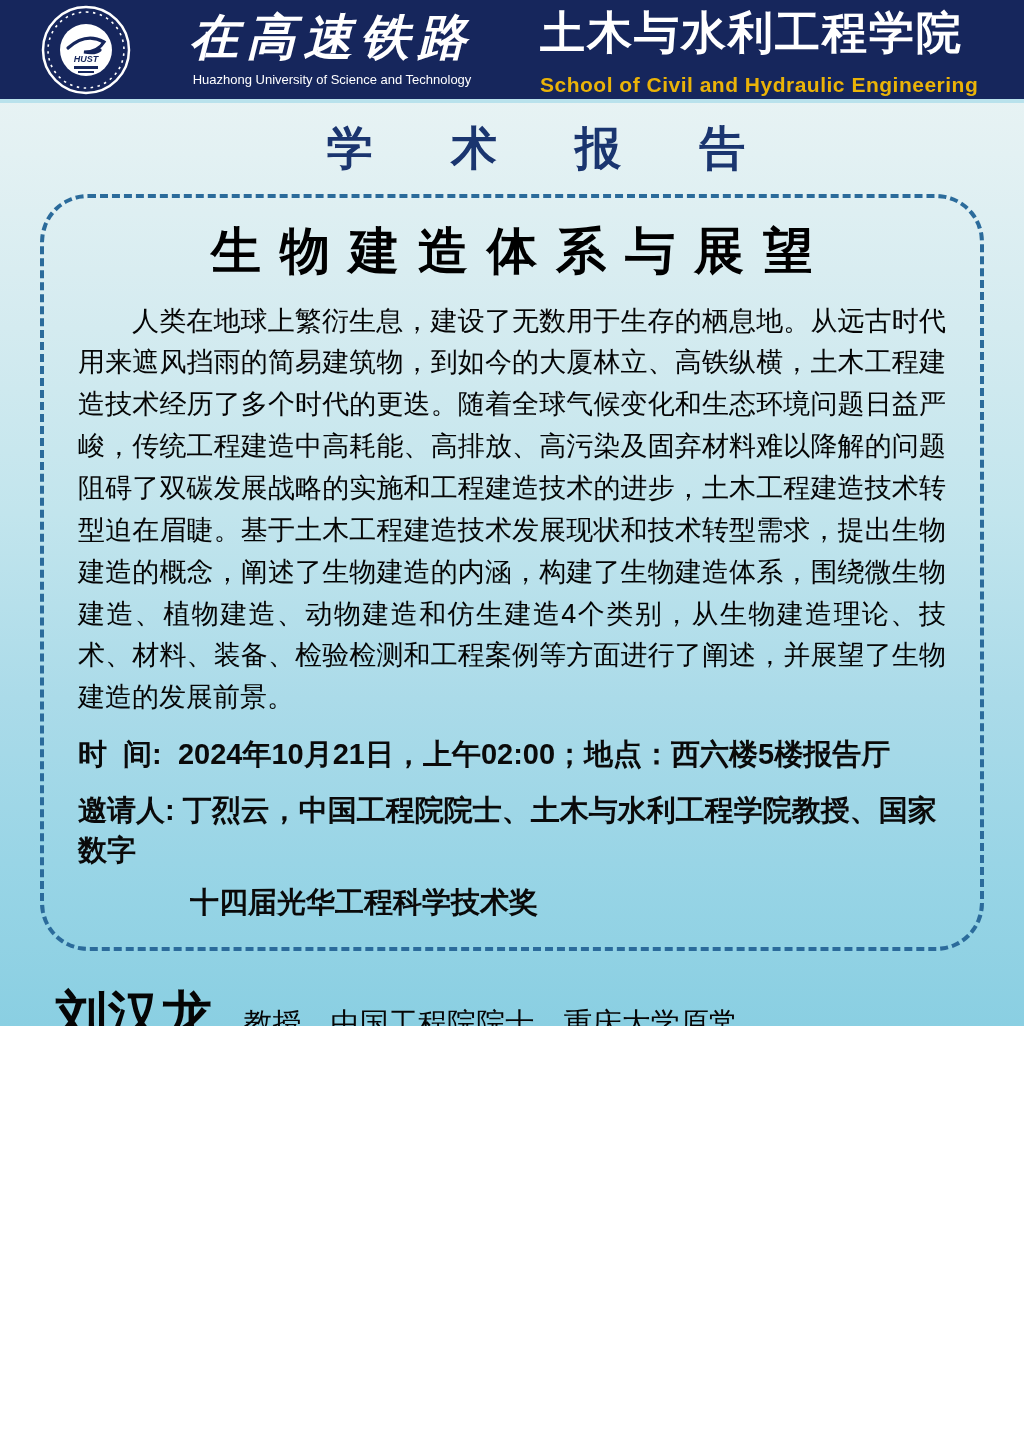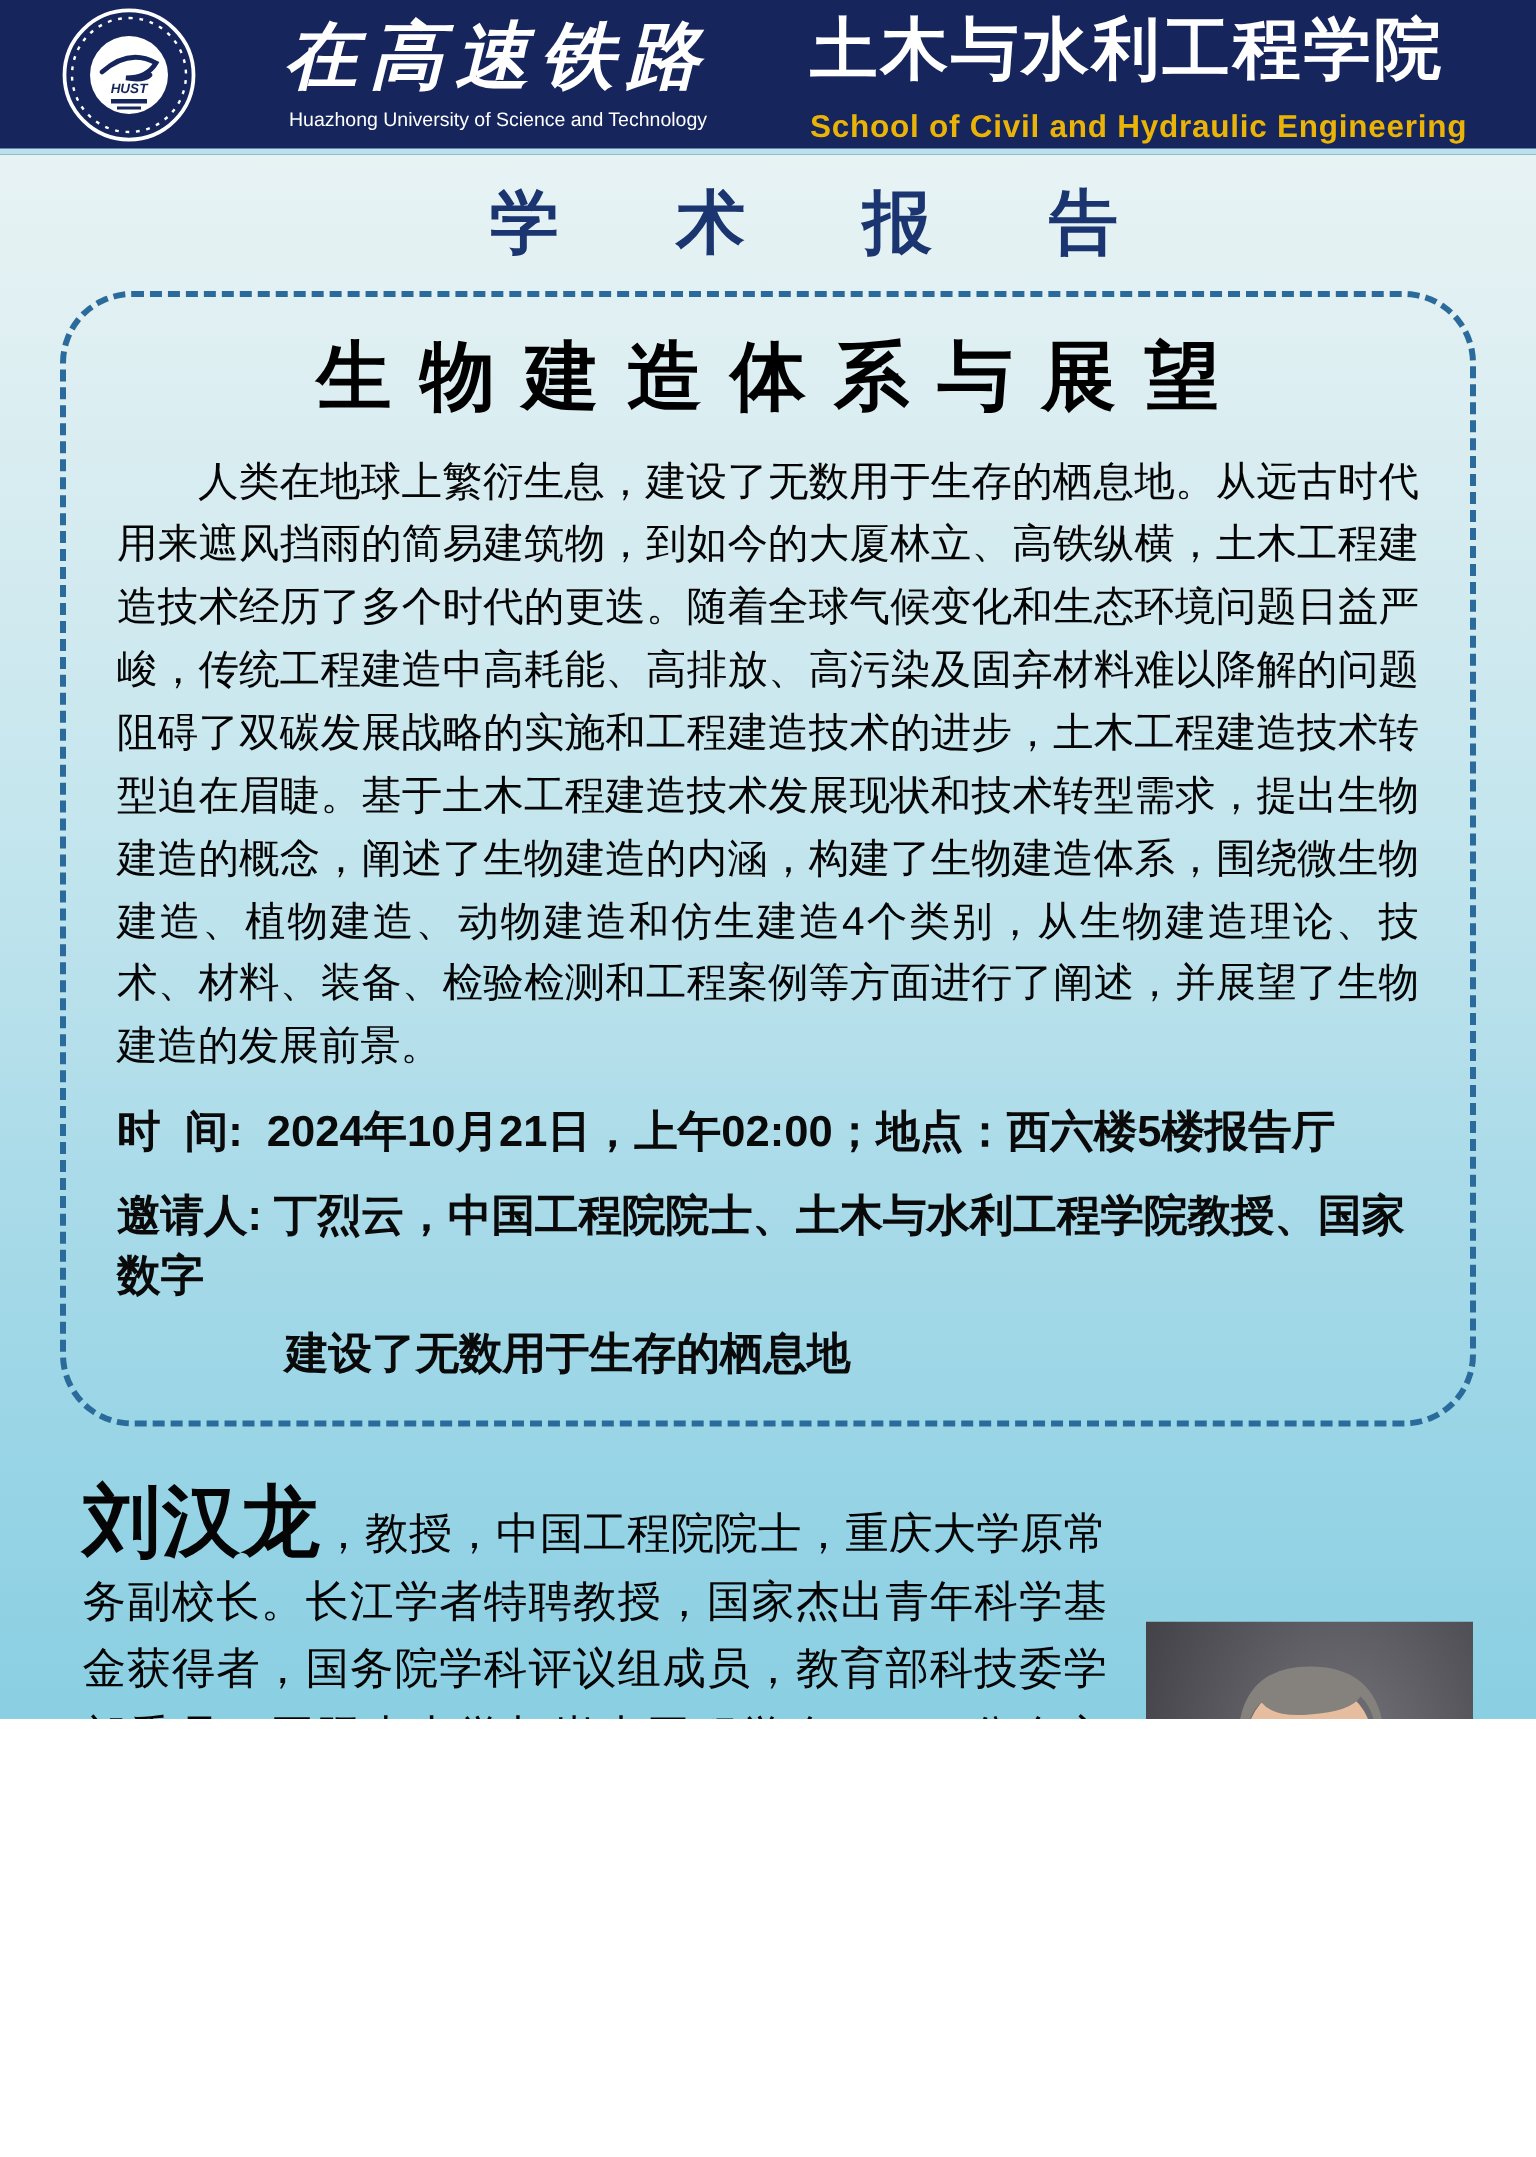--- a/index.html
+++ b/index.html
@@ -2,21 +2,21 @@
 <html><head>
 <meta charset="utf-8">
 <style>
   * { margin:0; padding:0; box-sizing:border-box; }
   html,body { width:1024px; }
   body{
     font-family:"Liberation Sans","DejaVu Sans",sans-serif;
     color:#0a0a0a;
   }
   .poster{
-    position:relative; width:1024px; height:1146px; overflow:hidden;
+    position:relative; width:1024px; height:1026px; overflow:hidden;
     background:linear-gradient(180deg,#eef6f4 0%,#e3f1f3 15%,#d4ebf0 32%,#c2e5ed 50%,#abdbe9 68%,#99d5e6 84%,#8acfe2 100%);
   }
   
   .header{
     height:103px; background:#16265c; display:flex; align-items:center;
     padding:0 20px 0 30px; border-bottom:4px solid #b9e2ec;
   }
   .logo-wrap{ width:112px; height:92px; display:flex; align-items:center; justify-content:center; }
   .uni-block{ margin-left:10px; width:360px; text-align:center; }
   .uni-cn{
@@ -92,21 +92,21 @@
     </div>
   </div>
 
   <div class="sec-title">学术报告</div>
 
   <div class="talk-box">
     <div class="talk-title">生物建造体系与展望</div>
     <p class="talk-abstract">人类在地球上繁衍生息，建设了无数用于生存的栖息地。从远古时代用来遮风挡雨的简易建筑物，到如今的大厦林立、高铁纵横，土木工程建造技术经历了多个时代的更迭。随着全球气候变化和生态环境问题日益严峻，传统工程建造中高耗能、高排放、高污染及固弃材料难以降解的问题阻碍了双碳发展战略的实施和工程建造技术的进步，土木工程建造技术转型迫在眉睫。基于土木工程建造技术发展现状和技术转型需求，提出生物建造的概念，阐述了生物建造的内涵，构建了生物建造体系，围绕微生物建造、植物建造、动物建造和仿生建造4个类别，从生物建造理论、技术、材料、装备、检验检测和工程案例等方面进行了阐述，并展望了生物建造的发展前景。</p>
     <p class="talk-time">时  间:  2024年10月21日，上午02:00；地点：西六楼5楼报告厅</p>
     <p class="talk-invite"><span>邀请人:</span> <span>丁烈云，中国工程院院士、土木与水利工程学院教授、国家数字</span></p>
-    <p class="talk-invite-l2">建设了无数用于生存的栖息地</p>
+    <p class="talk-invite-l2">十四届光华工程科学技术奖</p>
   </div>
 
   <div class="speaker">
     <p class="bio"><span class="bio-name">刘汉龙</span><span>，教授，中国工程院院士，重庆大学原常务副校长。长江学者特聘教授，国家杰出青年科学基金获得者，国务院学科评议组成员，教育部科技委学部委员，国际土力学与岩土工程学会TC303分会主席，《Biogeotechnics》和《土木与环境工程学报（中英文）》主编。长期从事环境岩土力学与防灾减灾工程领域的教学与科研工作，在高速铁路、高速公路及吹填造陆（岛）等重大工程地基加固等关键领域取得原创性成果。获国家技术发明二等奖 2 项，国家科技进步二等奖 1 项，国家教学成果二等奖 2 项。获首届全国创新争先奖、何梁何利基金科学技术创新奖、十四届光华工程科学技术奖、茅以升土力学与岩土工程大奖、国际IACMAG 协会德赛岩土大奖、重庆市科学技术突出贡献奖和国家探月工程嫦娥四号任务突出贡献者等荣誉，发表SCI高水平论文350多篇，出版中英文专著5部，主编国家和行业等标准7部。2018-2023爱思唯尔中国高被引学者，2023年科睿唯安全球高被引科学家。</span></p>
 
     <div class="photo-col">
       <svg class="photo-frame" viewBox="0 0 218 296">
         <defs>
           <radialGradient id="bgGrad" cx="60%" cy="32%" r="85%">
             <stop offset="0%" stop-color="#76757b"></stop>

